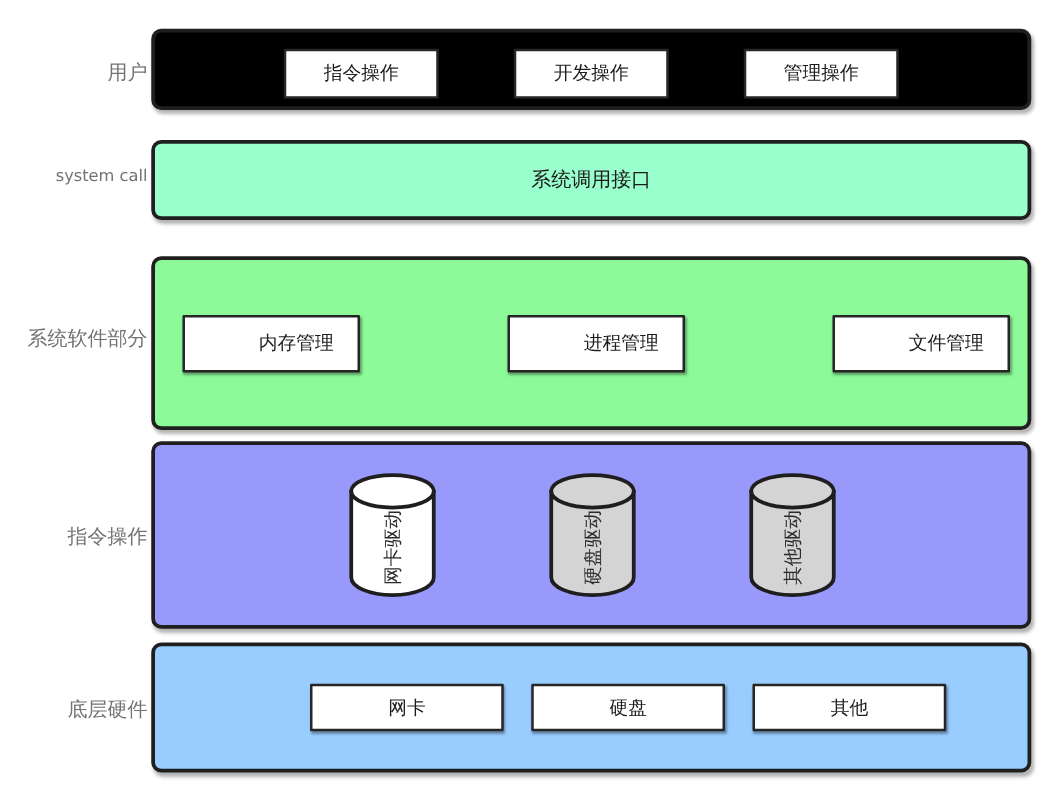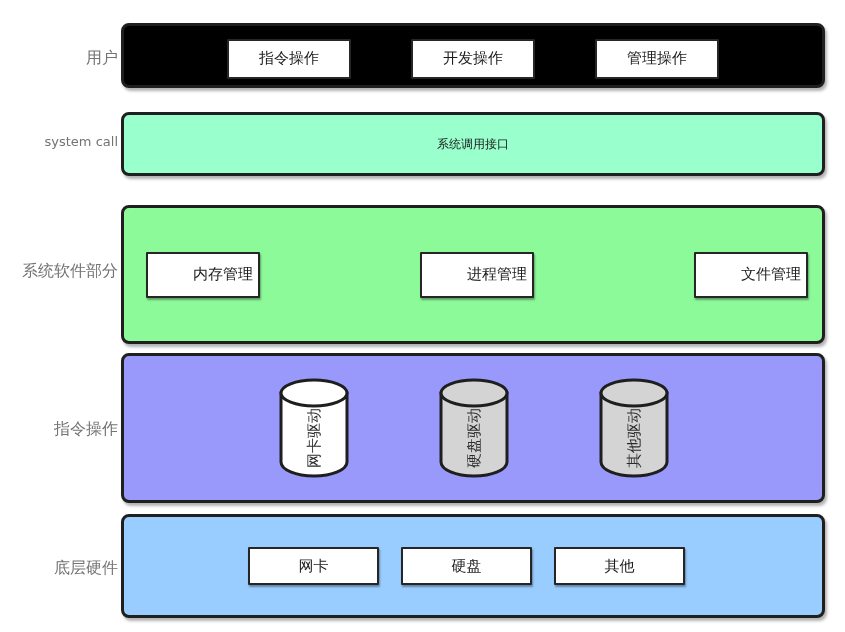--- a/index.html
+++ b/index.html
@@ -24,23 +24,23 @@
   .band-3 { top:205px; height:139px; justify-content:space-between; padding:0 14px 0 22px; }
   .band-4 { top:353px; height:150px; justify-content:flex-start; gap:84px; padding-left:152px; }
   .band-5 { top:514px; height:104px; justify-content:flex-start; gap:22px; padding-left:124px; }
   .btn {
     background:#ffffff; border:2px solid #262626; box-sizing:border-box;
     display:flex; align-items:center; justify-content:center;
     font-size:15px; box-shadow:1px 2px 2px rgba(0,0,0,0.35);
     border-radius:1px; white-space:nowrap;
   }
   .btn-sm { width:124px; height:40px; margin-top:6px; }
-  .btn-md { width:114px; height:46px;padding-left:40px; }
-  .btn-lg { width:131px; height:38px; }
-  .band-title { font-size:12px; }
+  .btn-md { width:142px; height:46px;padding-left:40px; }
+  .btn-lg { width:155px; height:38px; }
+  .band-title { font-size:16px; }
   .cyl { display:block; }
   .cyl text { font-size:15px; fill:#2a2a2a; }
 </style>
 </head>
 <body>
 
 <div class="canvas">
 
   <div class="row-label" style="top:48px;">用户</div>
   <div class="row-label latin" style="top:134px;">system call</div>

